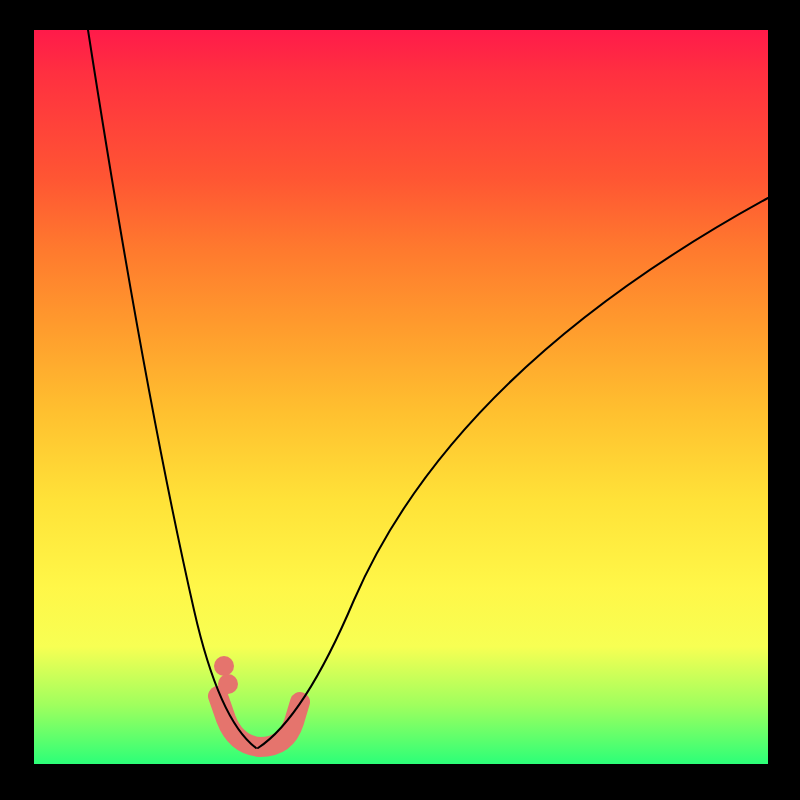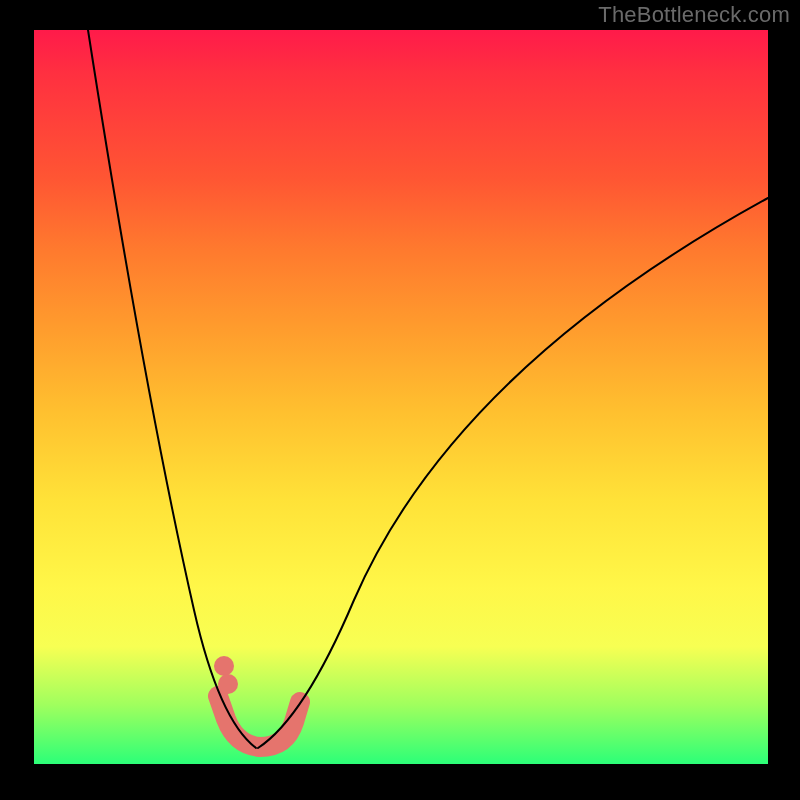--- a/index.html
+++ b/index.html
@@ -69,21 +69,20 @@
     stroke-linejoin: round;
   }
   .dot {
     fill: #e5746d;
   }
 </style>
 </head>
 <body>
 <div class="frame">
 
-  <div class="watermark">TheBottleneck.com</div>
 
   <div class="plot-area">
     <svg viewBox="0 0 734 734" preserveAspectRatio="none">
 
       <path class="blob" d="M 184 666
                L 192 689
                Q 202 715 226 717
                Q 252 717 260 692
                L 266 672"></path>
 

